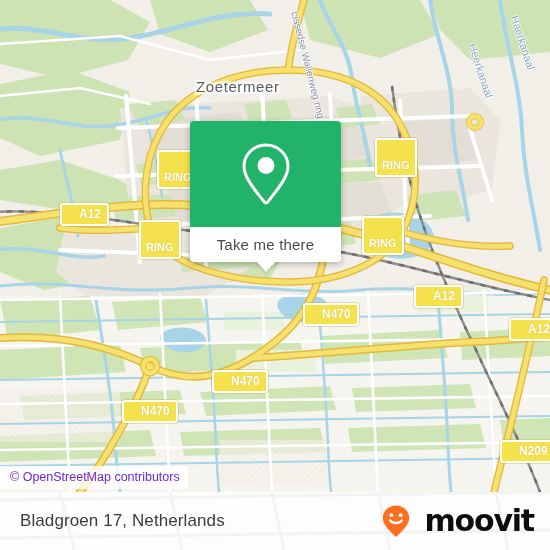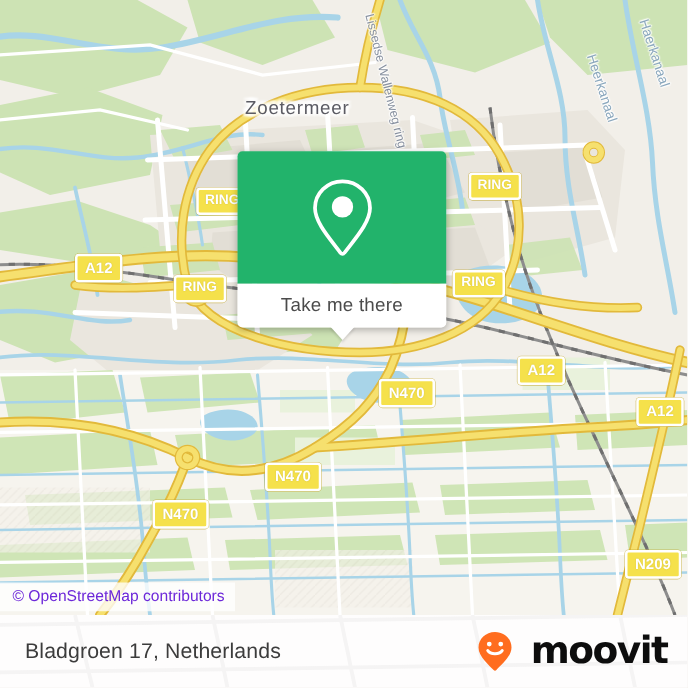--- a/index.html
+++ b/index.html
@@ -14,27 +14,27 @@
   .shield{
     position:absolute;
     background:#f5e14b;
     border:2px solid #ffffff;
     border-radius:3px;
     color:#ffffff;
     font-family:"Liberation Sans",sans-serif;
     font-weight:bold;
     font-size:11px;
     line-height:15px;
-    padding:1px 5px 2px 5px;
+    padding:18px 5px 2px 5px;
     text-align:center;
     white-space:nowrap;
     box-shadow:0 0 0 0.5px rgba(190,160,30,.6);
     text-shadow:0 0 1px rgba(120,100,10,.35);
   }
-  .shield.big{font-size:12px;line-height:16px;padding:1px 6px 2px 6px;}
+  .shield.big{font-size:12px;line-height:16px;padding:1px 6px 2px 17px;}
 
   
   .placelabel{
     position:absolute;
     color:#5b5b63;
     font-family:"Liberation Sans",sans-serif;
     font-size:15px;
     letter-spacing:.6px;
     white-space:nowrap;
     text-shadow:
@@ -55,21 +55,21 @@
     font-family:"Liberation Sans",sans-serif;
     font-size:11px;
     white-space:nowrap;
     text-shadow:-1px 0 1px #fff,1px 0 1px #fff,0 -1px 1px #fff,0 1px 1px #fff;
   }
 
   
   #callout{
     position:absolute;
     left:190px;top:121px;
-    width:167px;
+    width:151px;
     border-radius:4px;
     box-shadow:0 2px 6px rgba(0,0,0,.28);
     overflow:visible;
   }
   #callout-top{
     height:106px;
     border-radius:4px 4px 0 0;
     display:flex;align-items:center;justify-content:center;
   }
   #callout-bottom{

